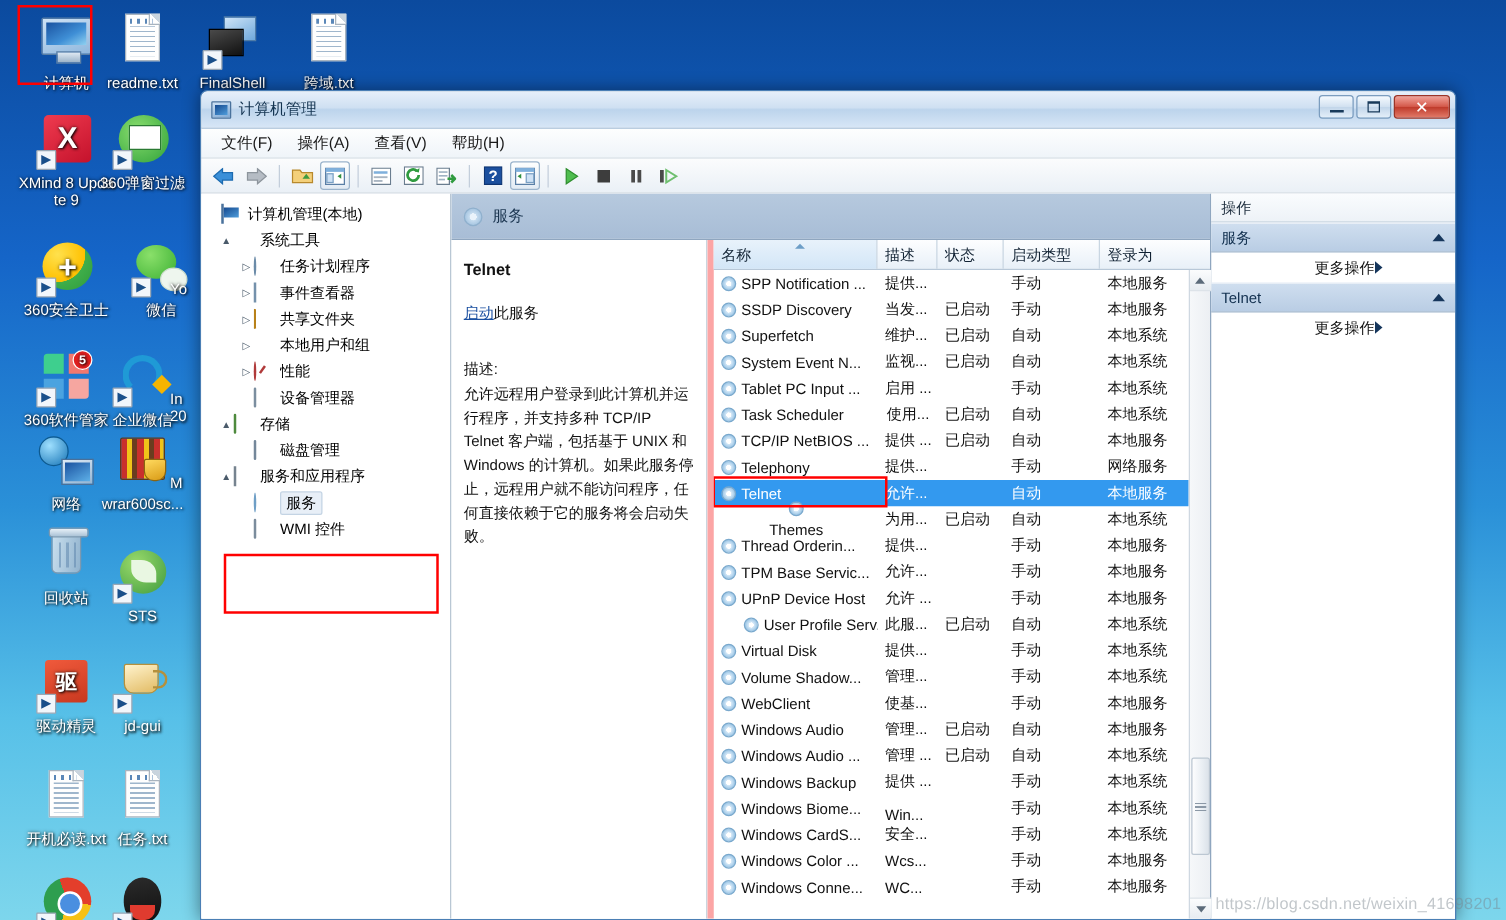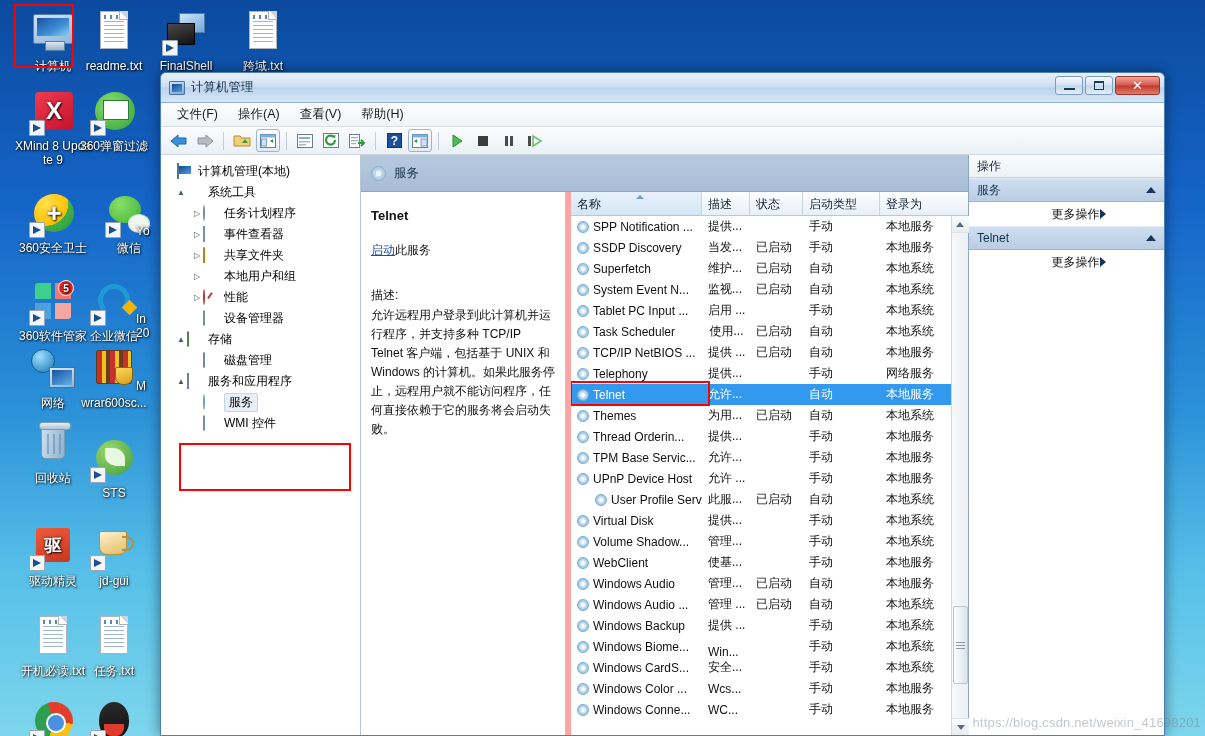--- a/index.html
+++ b/index.html
@@ -885,21 +885,21 @@
                     <span class="rgear"></span>
                     <span>Telnet</span>
                   </div>
                   <div class="cell desc" style="width: 48px;">允许...</div>
                   <div class="cell status" style="width: 53px;"></div>
                   <div class="cell startup" style="width: 77px;">自动</div>
                   <div class="cell logon" style="width: 56px;">本地服务</div>
                 </div>
                 <div class="sel-box" style="left: -1px; top: 165px; width: 140px; height: 25px; z-index: 5;"></div>
                 <div class="row">
-                  <div class="cell name" style="width: 131px;">
+                  <div class="cell name" style="width: 131px; flex-direction: column;">
                     <span class="rgear"></span>
                     <span>Themes</span>
                   </div>
                   <div class="cell desc" style="width: 48px;">为用...</div>
                   <div class="cell status" style="width: 53px;">已启动</div>
                   <div class="cell startup" style="width: 77px;">自动</div>
                   <div class="cell logon" style="width: 56px;">本地系统</div>
                 </div>
                 <div class="row">
                   <div class="cell name" style="width: 131px;">

